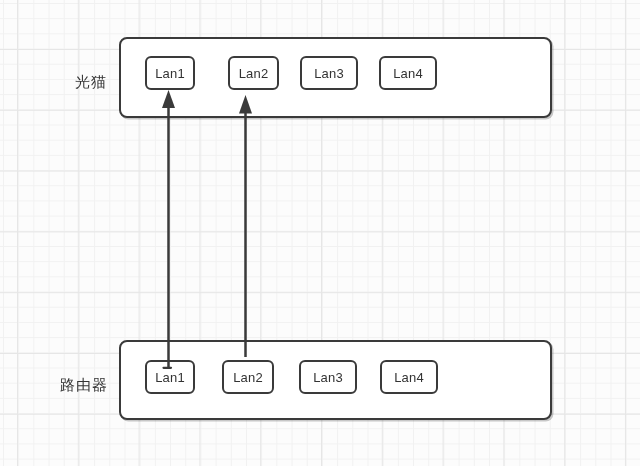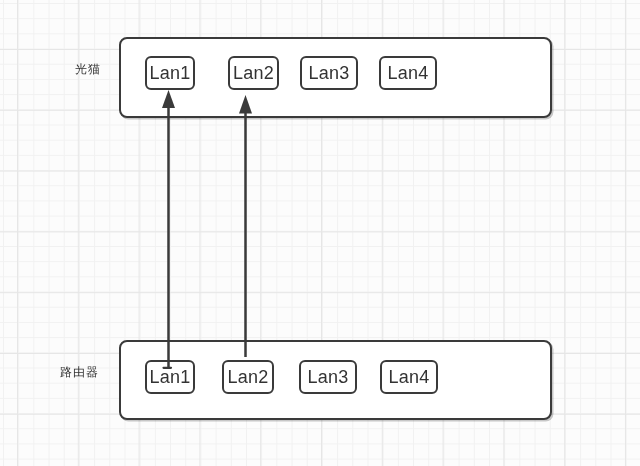--- a/index.html
+++ b/index.html
@@ -34,39 +34,40 @@
   .port {
     position: absolute;
     background: #ffffff;
     border: 2.2px solid #3a3a3a;
     border-radius: 6px;
     box-sizing: border-box;
     height: 34px;
     display: flex;
     align-items: center;
     justify-content: center;
-    font-size: 18px;
+    font-size: 13px;
     color: #333333;
     letter-spacing: 0.2px;
   }
   .modem  .port { top: 17px; }
   .router .port { top: 18px; }
   .p1 { left: 24px;  width: 50px; }
   .modem  .p2 { left: 107px; width: 51px; }
   .router .p2 { left: 101px; width: 52px; }
   .modem  .p3 { left: 179px; width: 58px; }
   .router .p3 { left: 178px; width: 58px; }
   .modem  .p4 { left: 258px; width: 58px; }
   .router .p4 { left: 259px; width: 58px; }
   .device-label {
     position: absolute;
-    font-size: 12px;
+    font-size: 15px;
     color: #333333;
     letter-spacing: 1px;
     white-space: nowrap;
+    margin-top: 12px;
   }
   .device-label.modem-label  { left: 75px; top: 61px; }
   .device-label.router-label { left: 60px; top: 364px; }
   svg.arrows {
     position: absolute;
     left: 0; top: 0;
     width: 640px;
     height: 466px;
     pointer-events: none;
   }

